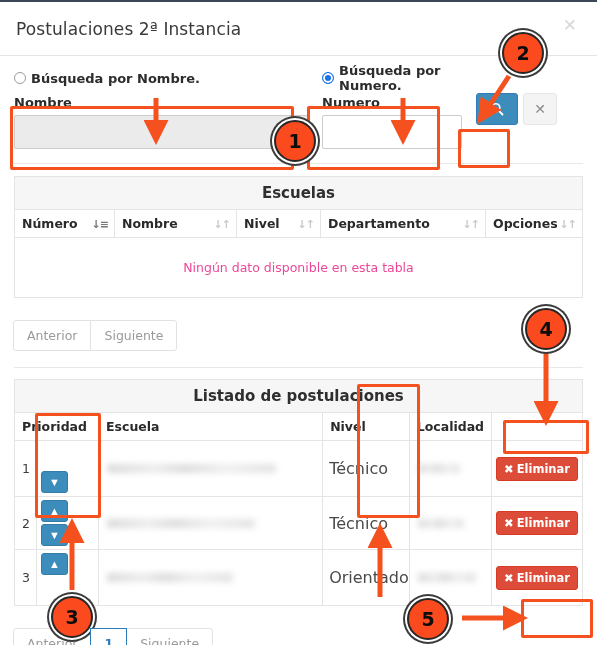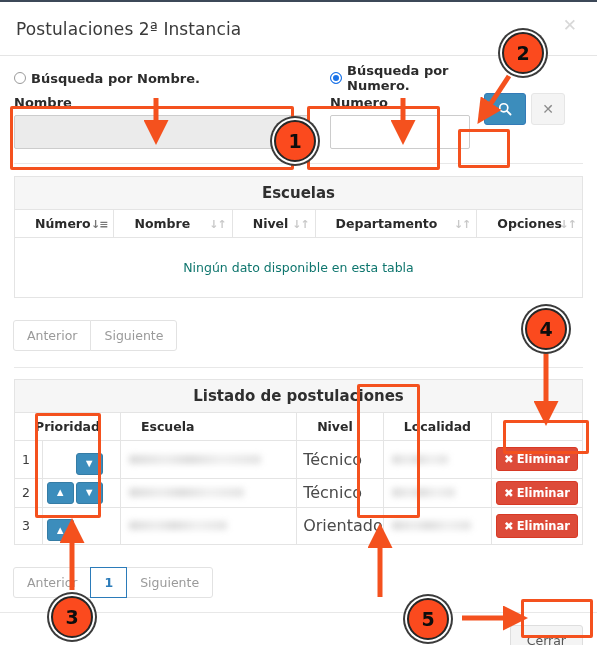--- a/index.html
+++ b/index.html
@@ -44,21 +44,21 @@
   }
 
   
   .modal-body { padding: 12px 14px 0 14px; position: relative; }
 
   .search-row {
     display: flex;
     align-items: flex-start;
   }
   .col-nombre { width: 296px; }
-  .col-numero { width: 140px; margin-left: 20px; }
+  .col-numero { width: 140px; margin-left: 12px; }
   .col-actions { margin-left: 14px; padding-top: 25px; }
 
   .radio-line {
     display: flex;
     align-items: center;
     height: 20px;
     margin-bottom: 7px;
   }
   .radio {
     width: 12px; height: 12px;
@@ -137,21 +137,21 @@
 
   
   .dt {
     width: 100%;
     border-collapse: collapse;
     font-size: 12.5px;
     color: #3b3b3b;
   }
   .dt th, .dt td {
     border: 1px solid #e4e4e4;
-    padding: 6px 20px;
+    padding: 6px 7px;
     text-align: left;
     vertical-align: middle;
   }
   .dt thead tr.caption th {
     background: #f6f6f6;
     text-align: center;
     font-size: 15px;
     font-weight: bold;
     color: #2f2f2f;
     padding: 7px;
@@ -170,21 +170,21 @@
     right: 6px;
     top: 50%;
     transform: translateY(-50%);
     color: #c9c9c9;
     font-size: 11px;
     letter-spacing: -1px;
   }
   .sortic.active { color: #777; }
   .empty-row td {
     text-align: center;
-    color: #0f766e;
+    color: #ec4899;
     padding: 22px;
     font-size: 12.5px;
   }
 
   
   .pager {
     display: flex;
     justify-content: flex-start;
     margin-top: 22px;
   }

